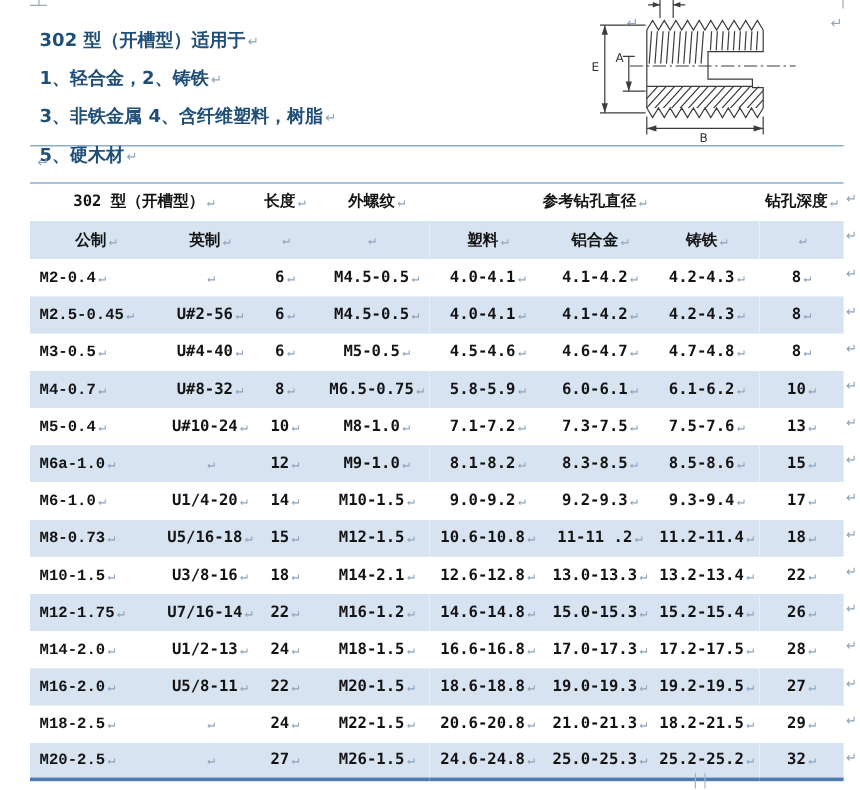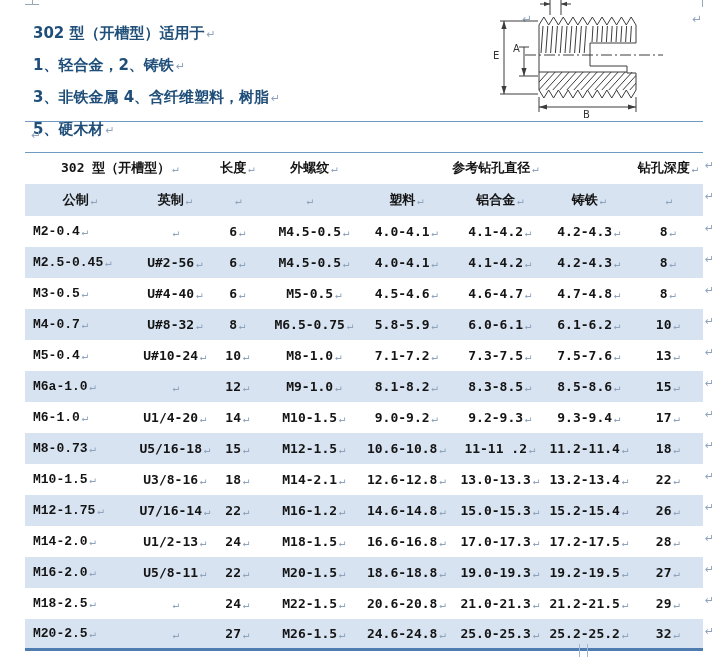--- a/index.html
+++ b/index.html
@@ -253,21 +253,21 @@
           <td class="a-center"><span>19.2-19.5</span><span class="pil">↵</span></td>
           <td class="a-center"><span>27</span><span class="pil">↵</span></td>
         </tr>
         <tr>
           <td class="a-left"><span>M18-2.5</span><span class="pil">↵</span></td>
           <td class="a-center"><span></span><span class="pil">↵</span></td>
           <td class="a-center"><span>24</span><span class="pil">↵</span></td>
           <td class="a-left2"><span>M22-1.5</span><span class="pil">↵</span></td>
           <td class="a-center"><span>20.6-20.8</span><span class="pil">↵</span></td>
           <td class="a-center"><span>21.0-21.3</span><span class="pil">↵</span></td>
-          <td class="a-center"><span>21.2-21.5</span><span class="pil">↵</span></td>
+          <td class="a-center"><span>18.2-21.5</span><span class="pil">↵</span></td>
           <td class="a-center"><span>29</span><span class="pil">↵</span></td>
         </tr>
         <tr class="blue">
           <td class="a-left"><span>M20-2.5</span><span class="pil">↵</span></td>
           <td class="a-center"><span></span><span class="pil">↵</span></td>
           <td class="a-center"><span>27</span><span class="pil">↵</span></td>
           <td class="a-left2"><span>M26-1.5</span><span class="pil">↵</span></td>
           <td class="a-center"><span>24.6-24.8</span><span class="pil">↵</span></td>
           <td class="a-center"><span>25.0-25.3</span><span class="pil">↵</span></td>
           <td class="a-center"><span>25.2-25.2</span><span class="pil">↵</span></td>

